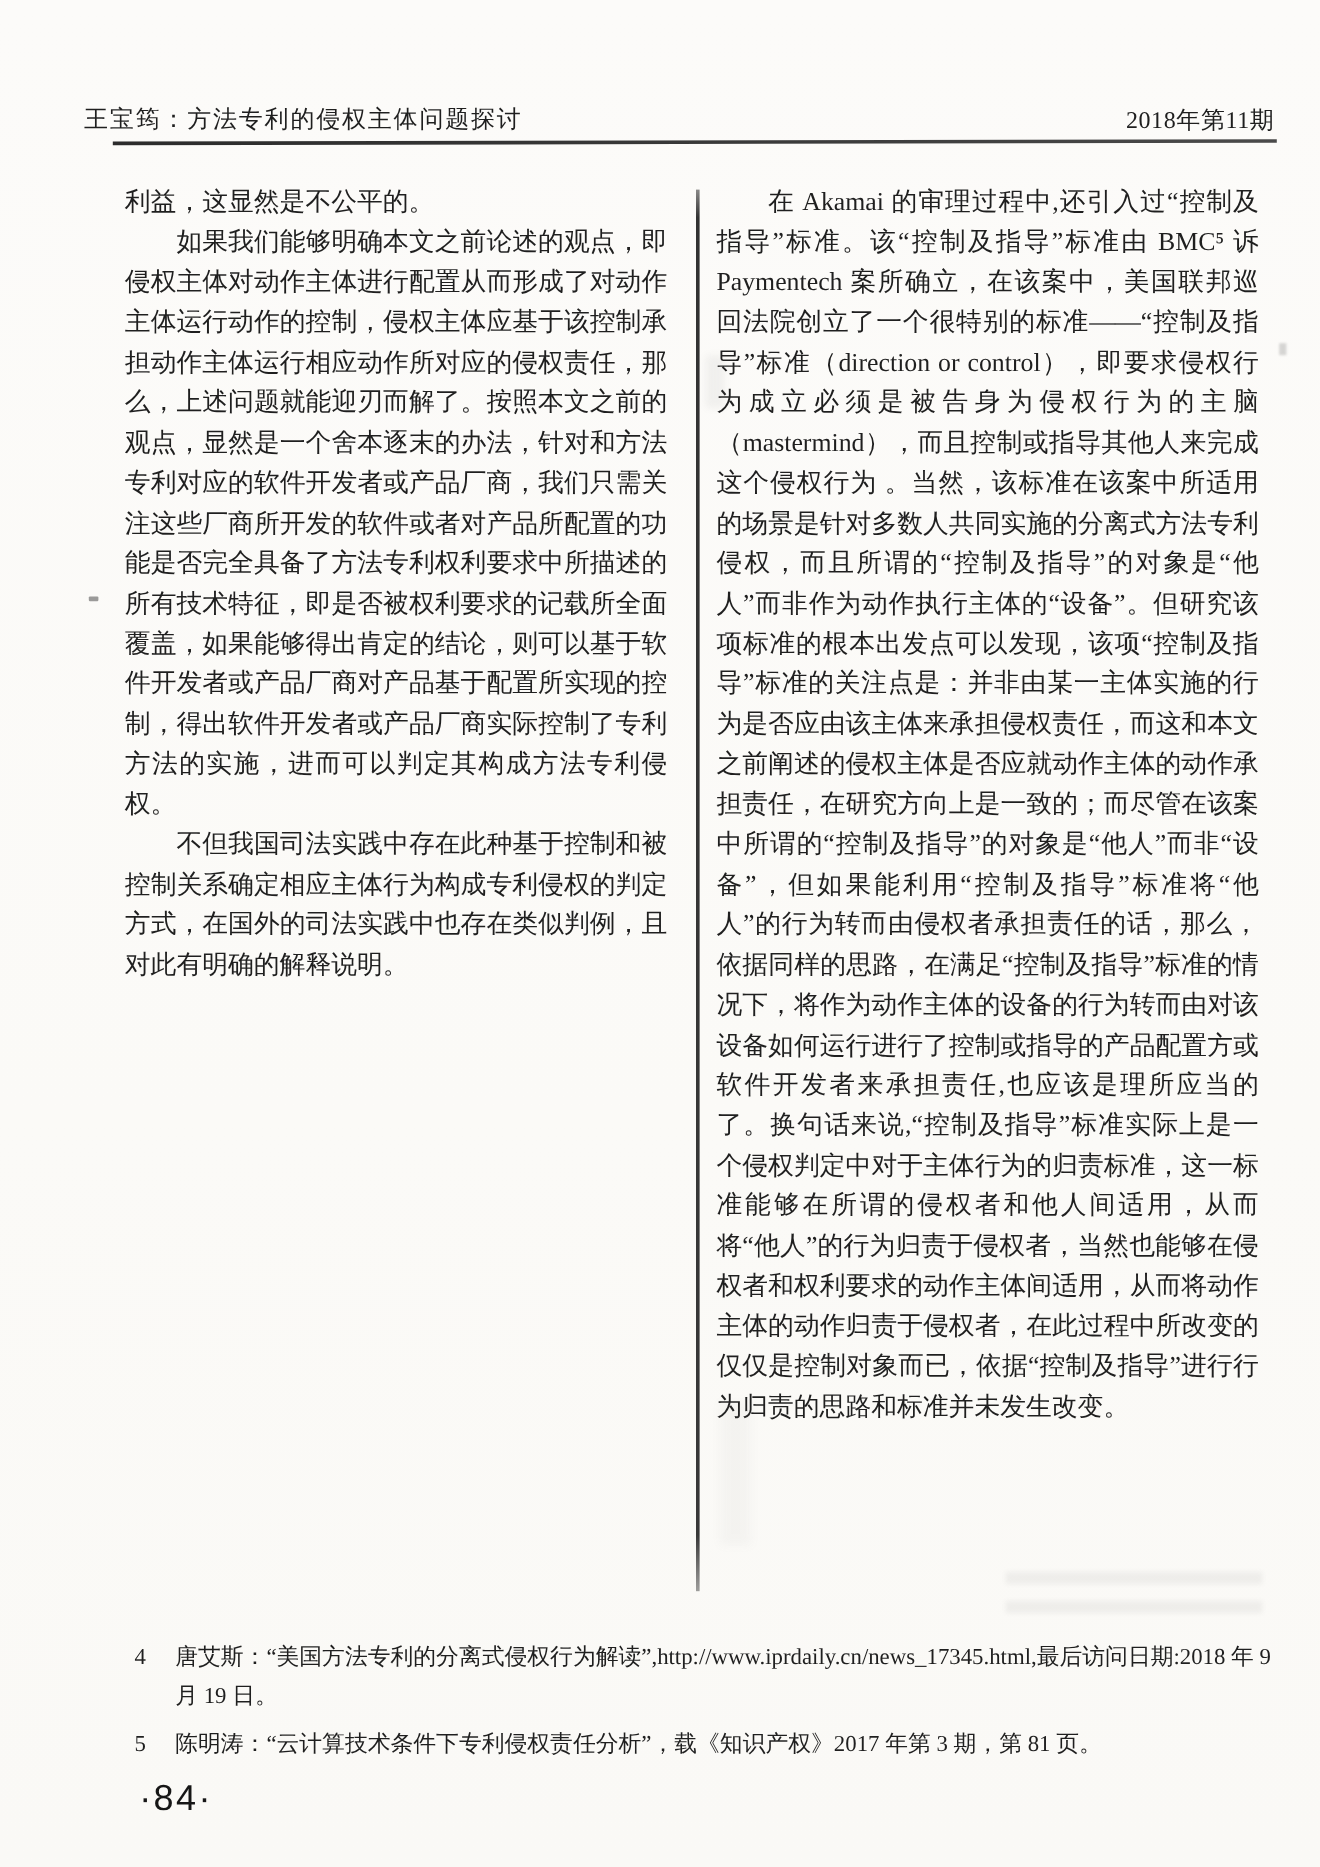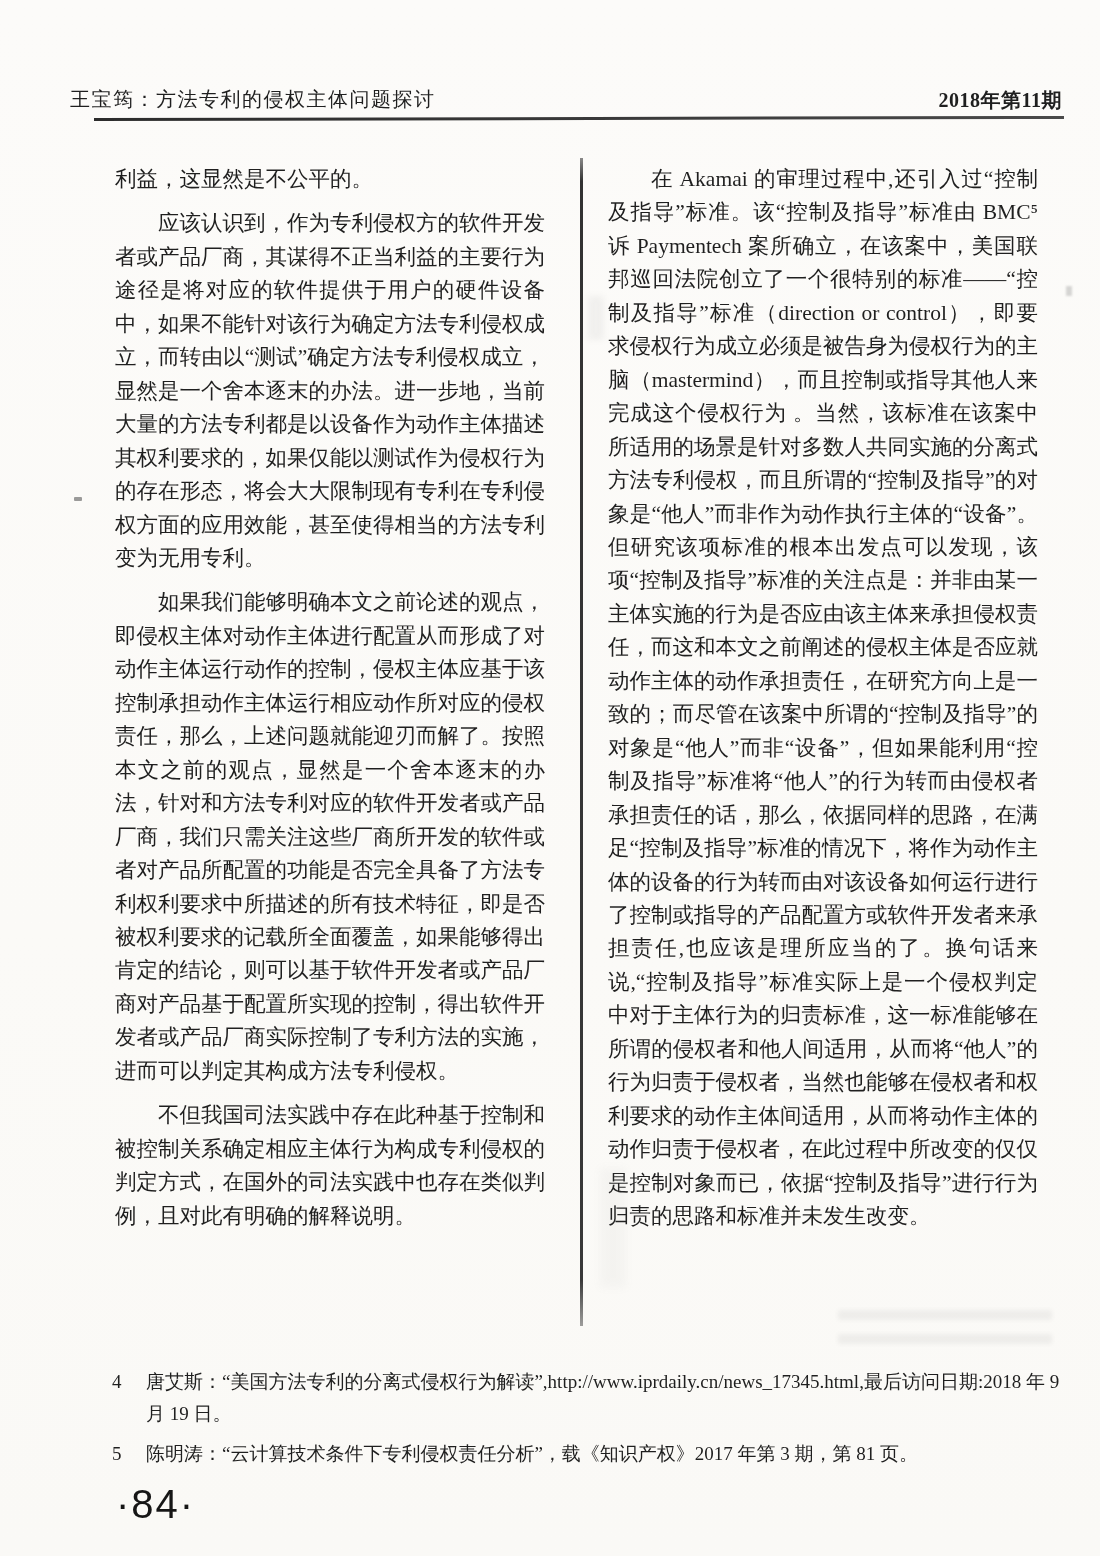--- a/index.html
+++ b/index.html
@@ -9,76 +9,75 @@
     background:var(--paper);
     background-image:linear-gradient(180deg,#fcfbf9 0%,#fbfaf7 60%,#faf9f6 100%);
     font-family:"Liberation Serif","DejaVu Serif",serif;
     color:var(--ink);overflow:hidden;
   }
   .header-title{
     position:absolute;top:86px;left:70px;width:1000px;text-align:left;
     font-size:20px;letter-spacing:1.5px;white-space:nowrap;
   }
   .header-issue{
-    position:absolute;top:87px;right:38px;font-size:20px;letter-spacing:.5px;white-space:nowrap;font-weight:bold;
+    position:absolute;top:87px;right:38px;font-size:20px;letter-spacing:.5px;white-space:nowrap;
   }
   .header-rule{
     position:absolute;top:117px;left:94px;width:970px;height:3px;
     background:linear-gradient(90deg,#2c2c2c 0%,#3a3a3a 55%,#4a4a4a 100%);
     transform:rotate(-.12deg);
   }
   .column{
     position:absolute;top:152px;width:452px;
     font-size:21.5px;line-height:33.45px;
     text-align:justify;text-justify:inter-ideograph;
   }
   .column.left{left:104px;}
   .column.right{left:597px;}
-  .column p{margin:11px;}
+  .column p{margin:0;}
   .para.indent{text-indent:2em;}
   .heading{
     font-family:"Liberation Sans","DejaVu Sans",sans-serif;
     font-weight:bold;font-size:21.5px;letter-spacing:.5px;
   }
   .col-divider{
     position:absolute;left:580px;top:158px;width:2.5px;height:1168px;
     background:linear-gradient(180deg,rgba(45,45,45,.55) 0%,#323232 2%,#383838 96%,rgba(45,45,45,.45) 100%);
   }
   .footnotes{
     position:absolute;left:112px;top:1366px;width:952px;
     font-size:19px;line-height:32px;
   }
   .footnote{display:flex;margin-bottom:8px;}
   .fn-num{flex:none;width:34px;}
   .fn-text{flex:1;}
   .page-number{
     position:absolute;left:116px;top:1482px;
     font-family:"Liberation Sans","DejaVu Sans",sans-serif;
-    font-size:40px;letter-spacing:2px;color:#161616;
+    font-size:30px;letter-spacing:2px;color:#161616;
   }
   
   .artifact{position:absolute;pointer-events:none;}
   .a1{left:74px;top:497px;width:8px;height:4px;background:#4a4a4a;opacity:.55;border-radius:1px;}
   .a2{left:588px;top:296px;width:16px;height:44px;background:#777;opacity:.08;filter:blur(3px);}
   .a3{left:838px;top:1310px;width:214px;height:48px;opacity:.07;
       background:repeating-linear-gradient(180deg,#555 0 10px,transparent 10px 24px);filter:blur(2px);}
   .a4{left:600px;top:1168px;width:26px;height:120px;background:#888;opacity:.05;filter:blur(4px);}
   .a5{left:1066px;top:286px;width:6px;height:10px;background:#666;opacity:.25;filter:blur(1px);}
 </style>
 </head>
 <body>
 
 <div class="page">
   <div class="header-title">王宝筠：方法专利的侵权主体问题探讨</div>
   <div class="header-issue">2018年第11期</div>
   <div class="header-rule"></div>
 
   <div class="column left">
       <p class="para">利益，这显然是不公平的。</p>
-      <p class="para indent">应该认识到，作为专利侵权方的软件开发者或产品厂商，其谋得不正当利益的主要行为途径是将对应的软件提供于用户的硬件设备中，如果不能针对该行为确定方法专利侵权成立，而转由以“测试”确定方法专利侵权成立，显然是一个舍本逐末的办法。进一步地，当前大量的方法专利都是以设备作为动作主体描述其权利要求的，如果仅能以测试作为侵权行为的存在形态，将会大大限制现有专利在专利侵权方面的应用效能，甚至使得相当的方法专利变为无用专利。</p>
       <p class="para indent">如果我们能够明确本文之前论述的观点，即侵权主体对动作主体进行配置从而形成了对动作主体运行动作的控制，侵权主体应基于该控制承担动作主体运行相应动作所对应的侵权责任，那么，上述问题就能迎刃而解了。按照本文之前的观点，显然是一个舍本逐末的办法，针对和方法专利对应的软件开发者或产品厂商，我们只需关注这些厂商所开发的软件或者对产品所配置的功能是否完全具备了方法专利权利要求中所描述的所有技术特征，即是否被权利要求的记载所全面覆盖，如果能够得出肯定的结论，则可以基于软件开发者或产品厂商对产品基于配置所实现的控制，得出软件开发者或产品厂商实际控制了专利方法的实施，进而可以判定其构成方法专利侵权。</p>
       <p class="para indent">不但我国司法实践中存在此种基于控制和被控制关系确定相应主体行为构成专利侵权的判定方式，在国外的司法实践中也存在类似判例，且对此有明确的解释说明。</p>
     </div>
   <div class="col-divider"></div>
   <div class="column right">
       <p class="para indent">在 Akamai 的审理过程中,还引入过“控制及指导”标准。该“控制及指导”标准由 BMC⁵ 诉 Paymentech 案所确立，在该案中，美国联邦巡回法院创立了一个很特别的标准——“控制及指导”标准（direction or control），即要求侵权行为成立必须是被告身为侵权行为的主脑（mastermind），而且控制或指导其他人来完成这个侵权行为 。当然，该标准在该案中所适用的场景是针对多数人共同实施的分离式方法专利侵权，而且所谓的“控制及指导”的对象是“他人”而非作为动作执行主体的“设备”。但研究该项标准的根本出发点可以发现，该项“控制及指导”标准的关注点是：并非由某一主体实施的行为是否应由该主体来承担侵权责任，而这和本文之前阐述的侵权主体是否应就动作主体的动作承担责任，在研究方向上是一致的；而尽管在该案中所谓的“控制及指导”的对象是“他人”而非“设备”，但如果能利用“控制及指导”标准将“他人”的行为转而由侵权者承担责任的话，那么，依据同样的思路，在满足“控制及指导”标准的情况下，将作为动作主体的设备的行为转而由对该设备如何运行进行了控制或指导的产品配置方或软件开发者来承担责任,也应该是理所应当的了。换句话来说,“控制及指导”标准实际上是一个侵权判定中对于主体行为的归责标准，这一标准能够在所谓的侵权者和他人间适用，从而将“他人”的行为归责于侵权者，当然也能够在侵权者和权利要求的动作主体间适用，从而将动作主体的动作归责于侵权者，在此过程中所改变的仅仅是控制对象而已，依据“控制及指导”进行行为归责的思路和标准并未发生改变。</p>
     </div>
 
   <div class="footnotes">
       <div class="footnote">

